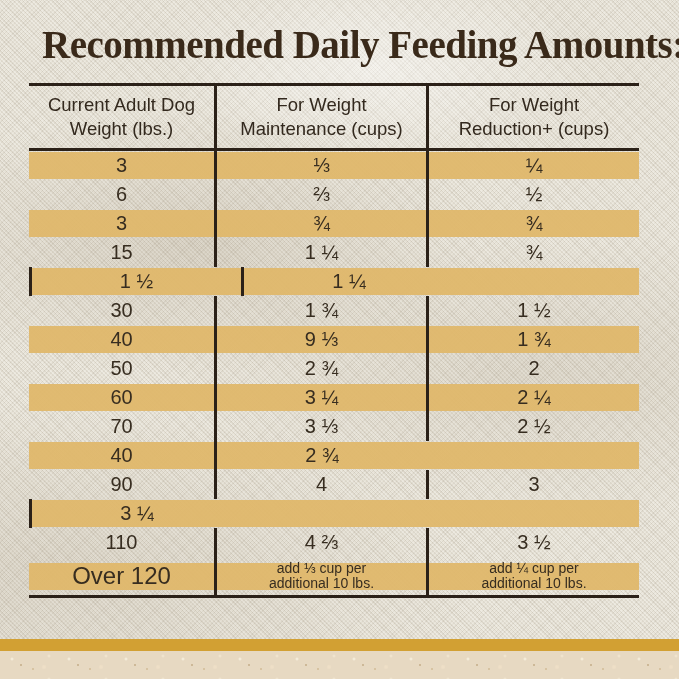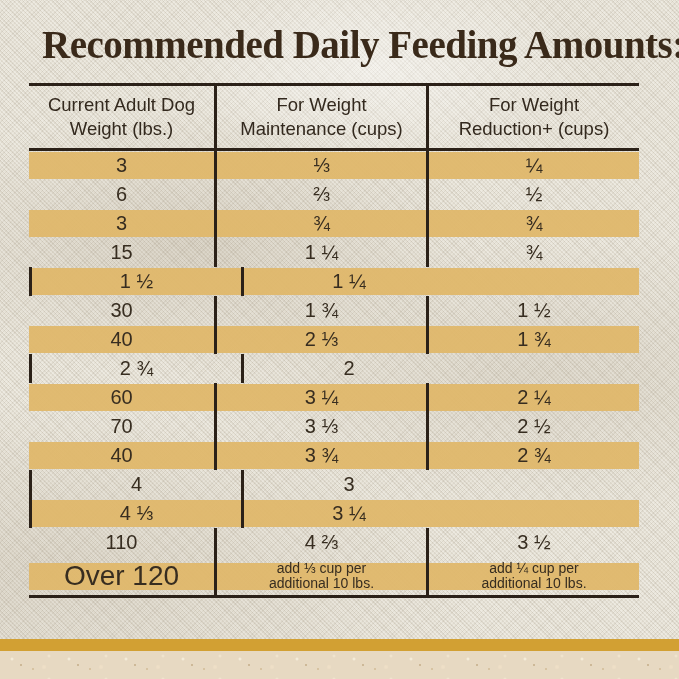--- a/index.html
+++ b/index.html
@@ -44,21 +44,21 @@
   .trow { display:flex; height:29px; }
   .trow:nth-child(odd) {
     background:linear-gradient(rgba(224,184,107,0.95), rgba(224,184,107,0.95)) center / 100% 27px no-repeat;
   }
   .td {
     display:flex; align-items:center; justify-content:center;
     text-align:center; font-size:20px; color:#372d20; white-space:pre-line;
   }
   .trow-last { height:38px; }
   .trow-last .td { font-size:14px; line-height:1.05; }
-  .trow-last .td.c1 { font-size:28px; }
+  .trow-last .td.c1 { font-size:24px; }
 
   .gold-bar { position:absolute; left:0; top:639px; width:679px; height:12px; background:#d2a033; }
   .marble {
     position:absolute; left:0; top:651px; width:679px; height:28px;
     background-color:#e7d9c2;
     background-image:
       radial-gradient(circle 3px at 12px 8px, #f4ecd9 30%, transparent 65%),
       radial-gradient(circle 2px at 33px 18px, #d7c3a2 40%, transparent 70%),
       radial-gradient(circle 3px at 49px 5px, #f0e4cd 30%, transparent 65%),
       radial-gradient(circle 2px at 21px 14px, #cdb897 40%, transparent 70%),
@@ -109,48 +109,48 @@
         <div class="td c2">1 ½</div>
         <div class="td c3">1 ¼</div>
       </div>
       <div class="trow">
         <div class="td c1">30</div>
         <div class="td c2">1 ¾</div>
         <div class="td c3">1 ½</div>
       </div>
       <div class="trow">
         <div class="td c1">40</div>
-        <div class="td c2">2 ⅓</div>
+        <div class="td c2">9 ⅓</div>
         <div class="td c3">1 ¾</div>
       </div>
       <div class="trow">
+        <div class="td c1">50</div>
         <div class="td c2">2 ¾</div>
         <div class="td c3">2</div>
       </div>
       <div class="trow">
         <div class="td c1">60</div>
         <div class="td c2">3 ¼</div>
         <div class="td c3">2 ¼</div>
       </div>
       <div class="trow">
         <div class="td c1">70</div>
         <div class="td c2">3 ⅓</div>
         <div class="td c3">2 ½</div>
       </div>
       <div class="trow">
         <div class="td c1">40</div>
-        <div class="td c2">3 ¾</div>
         <div class="td c3">2 ¾</div>
       </div>
       <div class="trow">
+        <div class="td c1">90</div>
         <div class="td c2">4</div>
         <div class="td c3">3</div>
       </div>
       <div class="trow">
-        <div class="td c2">4 ⅓</div>
         <div class="td c3">3 ¼</div>
       </div>
       <div class="trow">
         <div class="td c1">110</div>
         <div class="td c2">4 ⅔</div>
         <div class="td c3">3 ½</div>
       </div>
       <div class="trow trow-last">
         <div class="td c1">Over 120</div>
         <div class="td c2">add ⅓ cup per

